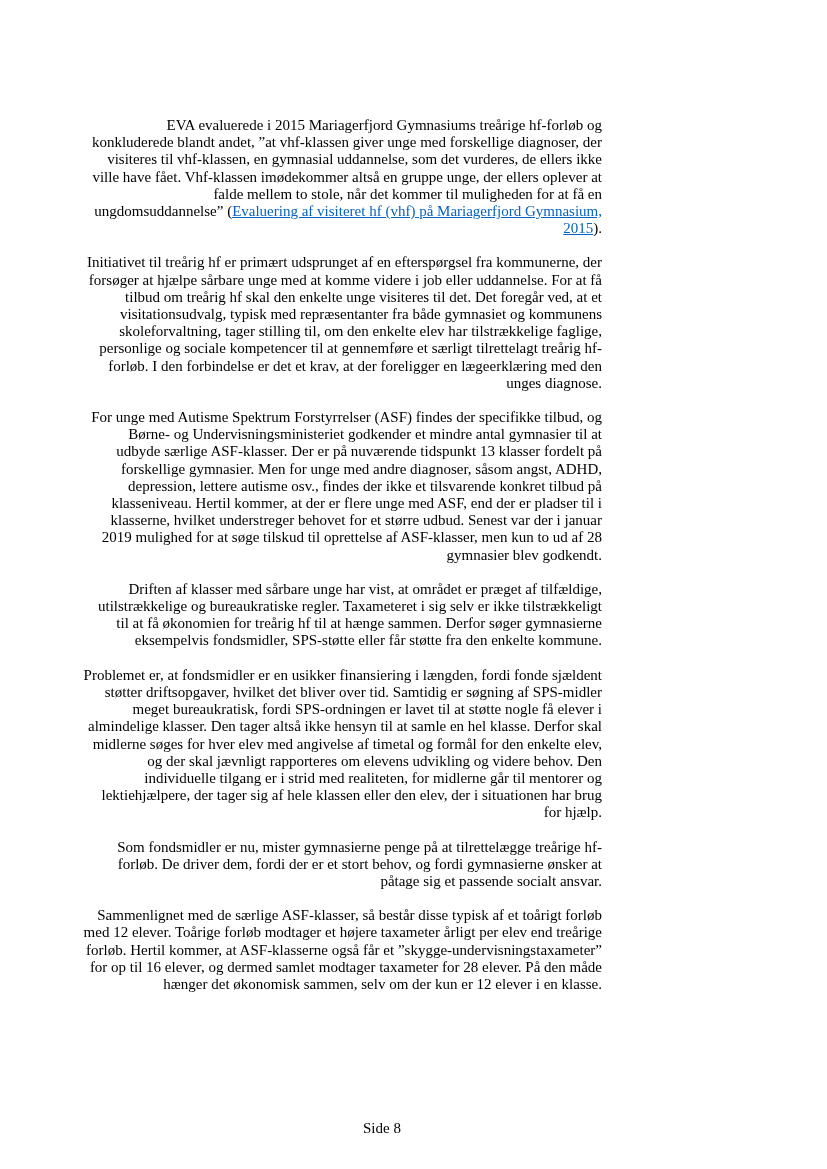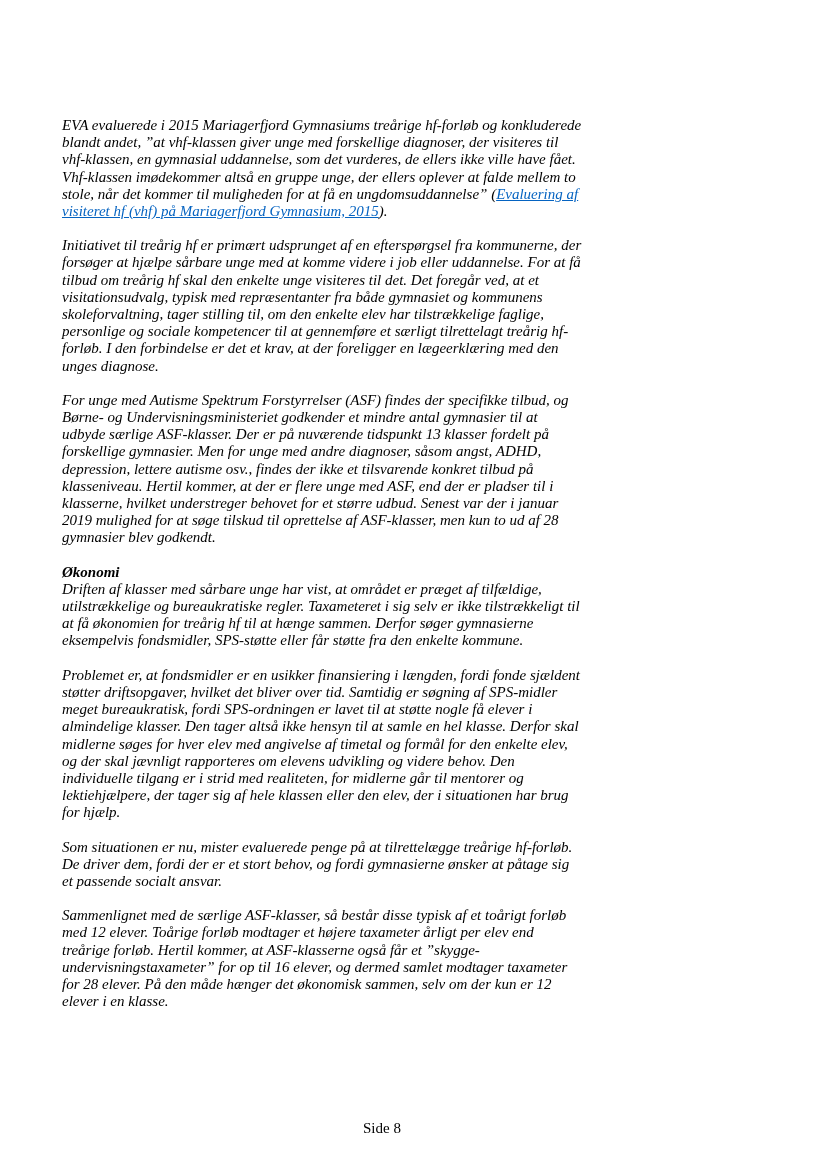--- a/index.html
+++ b/index.html
@@ -11,27 +11,26 @@
     position: relative;
     width: 827px;
     height: 1169px;
     background: #ffffff;
     font-family: "Liberation Serif", serif;
     color: #000000;
     overflow: hidden;
   }
   .content {
     position: absolute;
-    left: 62px;
+    left: 82px;
     top: 117px;
     width: 520px;
     font-size: 15px;
     line-height: 17.2px;
-    text-align: left;
-    font-style: italic;
+    text-align: right;
   }
   p.paragraph {
     margin: 0 0 17px 0;
     padding: 0;
   }
   h2.heading {
     margin: 0;
     padding: 0;
     font-size: 15px;
     line-height: 17.2px;
@@ -51,22 +50,21 @@
   }
 </style>
 </head>
 <body>
 
 <div class="page">
   <div class="content">
       <p class="paragraph"><span>EVA evaluerede i 2015 Mariagerfjord Gymnasiums treårige hf-forløb og konkluderede blandt andet, ”at vhf-klassen giver unge med forskellige diagnoser, der visiteres til vhf-klassen, en gymnasial uddannelse, som det vurderes, de ellers ikke ville have fået. Vhf-klassen imødekommer altså en gruppe unge, der ellers oplever at falde mellem to stole, når det kommer til muligheden for at få en ungdomsuddannelse” (</span><a href="#" class="doc-link" style="color: rgb(5, 99, 193);">Evaluering af visiteret hf (vhf) på Mariagerfjord Gymnasium, 2015</a><span>).</span></p>
       <p class="paragraph"><span>Initiativet til treårig hf er primært udsprunget af en efterspørgsel fra kommunerne, der forsøger at hjælpe sårbare unge med at komme videre i job eller uddannelse. For at få tilbud om treårig hf skal den enkelte unge visiteres til det. Det foregår ved, at et visitationsudvalg, typisk med repræsentanter fra både gymnasiet og kommunens skoleforvaltning, tager stilling til, om den enkelte elev har tilstrækkelige faglige, personlige og sociale kompetencer til at gennemføre et særligt tilrettelagt treårig hf-forløb. I den forbindelse er det et krav, at der foreligger en lægeerklæring med den unges diagnose.</span></p>
       <p class="paragraph"><span>For unge med Autisme Spektrum Forstyrrelser (ASF) findes der specifikke tilbud, og Børne- og Undervisningsministeriet godkender et mindre antal gymnasier til at udbyde særlige ASF-klasser. Der er på nuværende tidspunkt 13 klasser fordelt på forskellige gymnasier. Men for unge med andre diagnoser, såsom angst, ADHD, depression, lettere autisme osv., findes der ikke et tilsvarende konkret tilbud på klasseniveau. Hertil kommer, at der er flere unge med ASF, end der er pladser til i klasserne, hvilket understreger behovet for et større udbud. Senest var der i januar 2019 mulighed for at søge tilskud til oprettelse af ASF-klasser, men kun to ud af 28 gymnasier blev godkendt.</span></p>
-      <h2 class="heading"><span>Økonomi</span></h2>
       <p class="paragraph"><span>Driften af klasser med sårbare unge har vist, at området er præget af tilfældige, utilstrækkelige og bureaukratiske regler. Taxameteret i sig selv er ikke tilstrækkeligt til at få økonomien for treårig hf til at hænge sammen. Derfor søger gymnasierne eksempelvis fondsmidler, SPS-støtte eller får støtte fra den enkelte kommune.</span></p>
       <p class="paragraph"><span>Problemet er, at fondsmidler er en usikker finansiering i længden, fordi fonde sjældent støtter driftsopgaver, hvilket det bliver over tid. Samtidig er søgning af SPS-midler meget bureaukratisk, fordi SPS-ordningen er lavet til at støtte nogle få elever i almindelige klasser. Den tager altså ikke hensyn til at samle en hel klasse. Derfor skal midlerne søges for hver elev med angivelse af timetal og formål for den enkelte elev, og der skal jævnligt rapporteres om elevens udvikling og videre behov. Den individuelle tilgang er i strid med realiteten, for midlerne går til mentorer og lektiehjælpere, der tager sig af hele klassen eller den elev, der i situationen har brug for hjælp.</span></p>
-      <p class="paragraph"><span>Som situationen er nu, mister evaluerede penge på at tilrettelægge treårige hf-forløb. De driver dem, fordi der er et stort behov, og fordi gymnasierne ønsker at påtage sig et passende socialt ansvar.</span></p>
+      <p class="paragraph"><span>Som fondsmidler er nu, mister gymnasierne penge på at tilrettelægge treårige hf-forløb. De driver dem, fordi der er et stort behov, og fordi gymnasierne ønsker at påtage sig et passende socialt ansvar.</span></p>
       <p class="paragraph"><span>Sammenlignet med de særlige ASF-klasser, så består disse typisk af et toårigt forløb med 12 elever. Toårige forløb modtager et højere taxameter årligt per elev end treårige forløb. Hertil kommer, at ASF-klasserne også får et ”skygge-undervisningstaxameter” for op til 16 elever, og dermed samlet modtager taxameter for 28 elever. På den måde hænger det økonomisk sammen, selv om der kun er 12 elever i en klasse.</span></p>
     </div>
   <div class="footer">
     <span>Side 8</span>
   </div>
 </div>
 
 </body></html>

